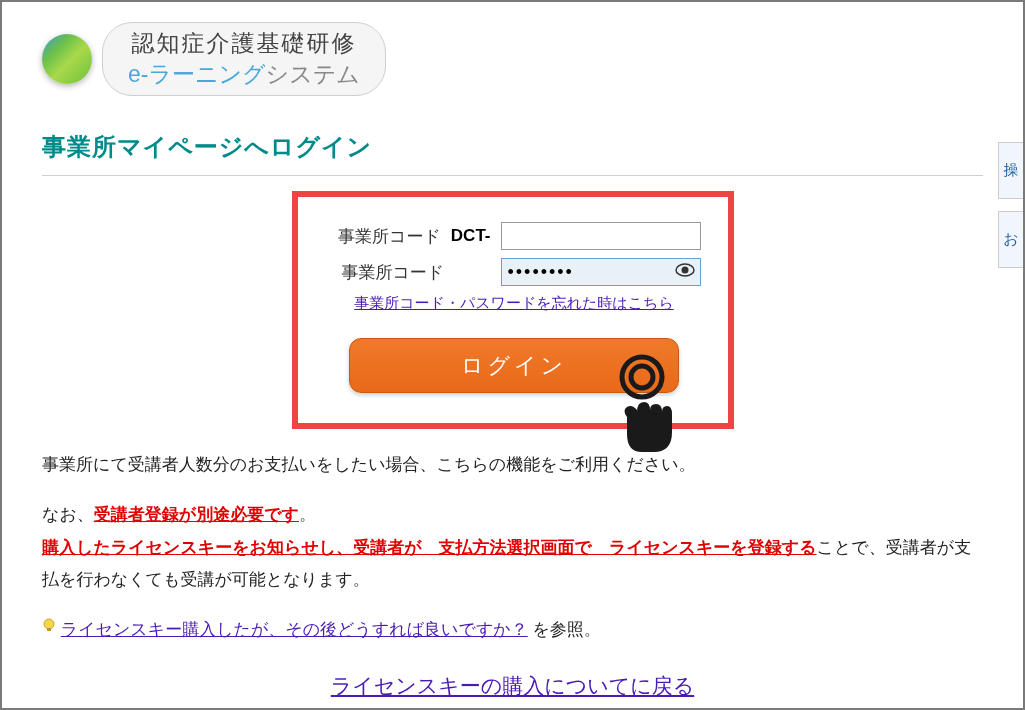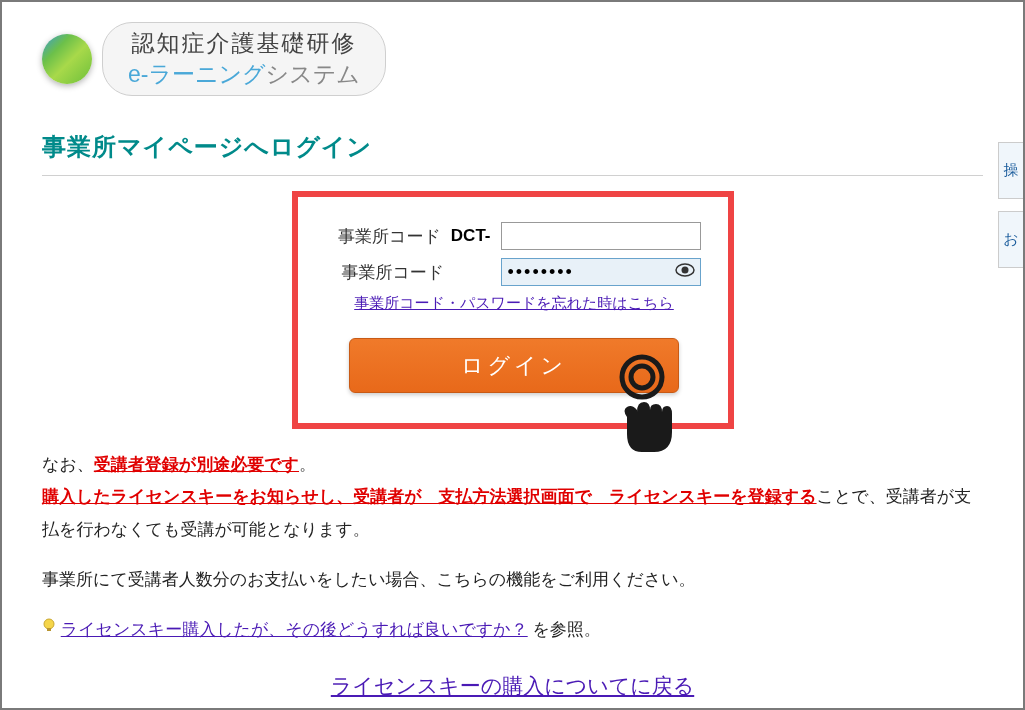--- a/index.html
+++ b/index.html
@@ -120,21 +120,21 @@
     }
     .login-btn {
       display: block;
       margin: 0 auto;
       width: 330px;
       height: 55px;
       background: linear-gradient(#f07a2a, #e8691a);
       color: #fff;
       font-size: 22px;
       border: 1px solid #c85a15;
-      border-radius: 6px;
+      border-radius: 12px;
       cursor: pointer;
       letter-spacing: 4px;
       box-shadow: 0 2px 4px rgba(0,0,0,0.2);
     }
     .cursor-hand {
       position: absolute;
       top: 350px;
       left: 610px;
       pointer-events: none;
       z-index: 10;
@@ -222,25 +222,25 @@
         </span>
       </div>
     </div>
     <div class="forgot-link">
       <a href="#">事業所コード・パスワードを忘れた時はこちら</a>
     </div>
     <button class="login-btn">ログイン</button>
   </div>
 
   <div class="description">
+    <p>事業所にて受講者人数分のお支払いをしたい場合、こちらの機能をご利用ください。</p>
     <p>
       <span>なお、</span><span class="red-underline">受講者登録が別途必要です</span><span>。</span><br>
       <span class="red-underline">購入したライセンスキーをお知らせし、受講者が　支払方法選択画面で　ライセンスキーを登録する</span><span>ことで、受講者が支払を行わなくても受講が可能となります。</span>
     </p>
-    <p>事業所にて受講者人数分のお支払いをしたい場合、こちらの機能をご利用ください。</p>
     <p>
       <span class="bulb">
         <svg width="14" height="18" viewBox="0 0 14 18">
           <circle cx="7" cy="7" r="5" fill="#f5d54a" stroke="#c9a832" stroke-width="1"></circle>
           <rect x="5" y="11" width="4" height="3" fill="#b89530"></rect>
         </svg>
       </span>
       <a href="#" class="purple-link">ライセンスキー購入したが、その後どうすれば良いですか？</a><span> を参照。</span>
     </p>
     <div class="back-link">

